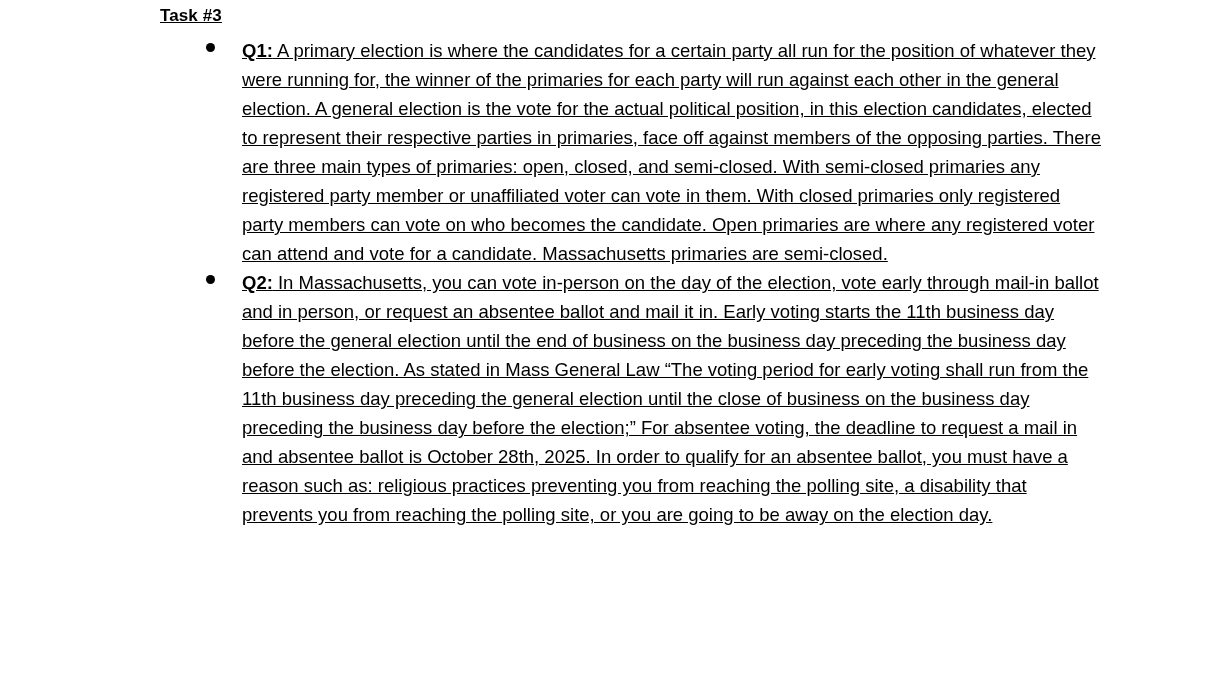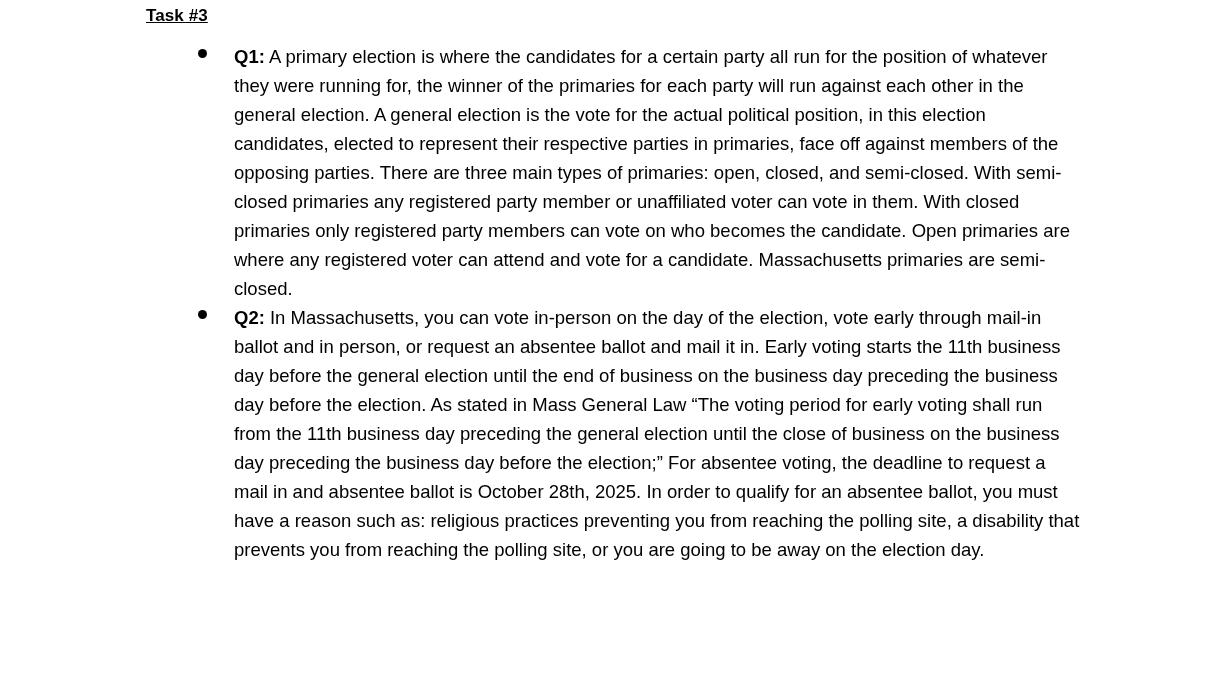--- a/index.html
+++ b/index.html
@@ -16,35 +16,36 @@
   }
   .page {
     position: relative;
     width: 1225px;
     height: 680px;
     background: #ffffff;
     box-sizing: border-box;
   }
   .doc {
     position: absolute;
-    left: 146px;
+    left: 160px;
     top: 5px;
     width: 950px;
+    text-decoration: underline;
   }
   .task-heading {
     font-size: 17px;
     font-weight: bold;
     text-decoration: underline;
     line-height: 1.35;
     margin: 0 0 3px 0;
     letter-spacing: 0.1px;
   }
   ul.answer-list {
     list-style: none;
-    margin: 14px;
+    margin: 8px;
     padding: 0;
   }
   ul.answer-list > li {
     position: relative;
     padding-left: 74px;
     margin-bottom: 0px;
   }
   .bullet {
     position: absolute;
     left: 38px;

